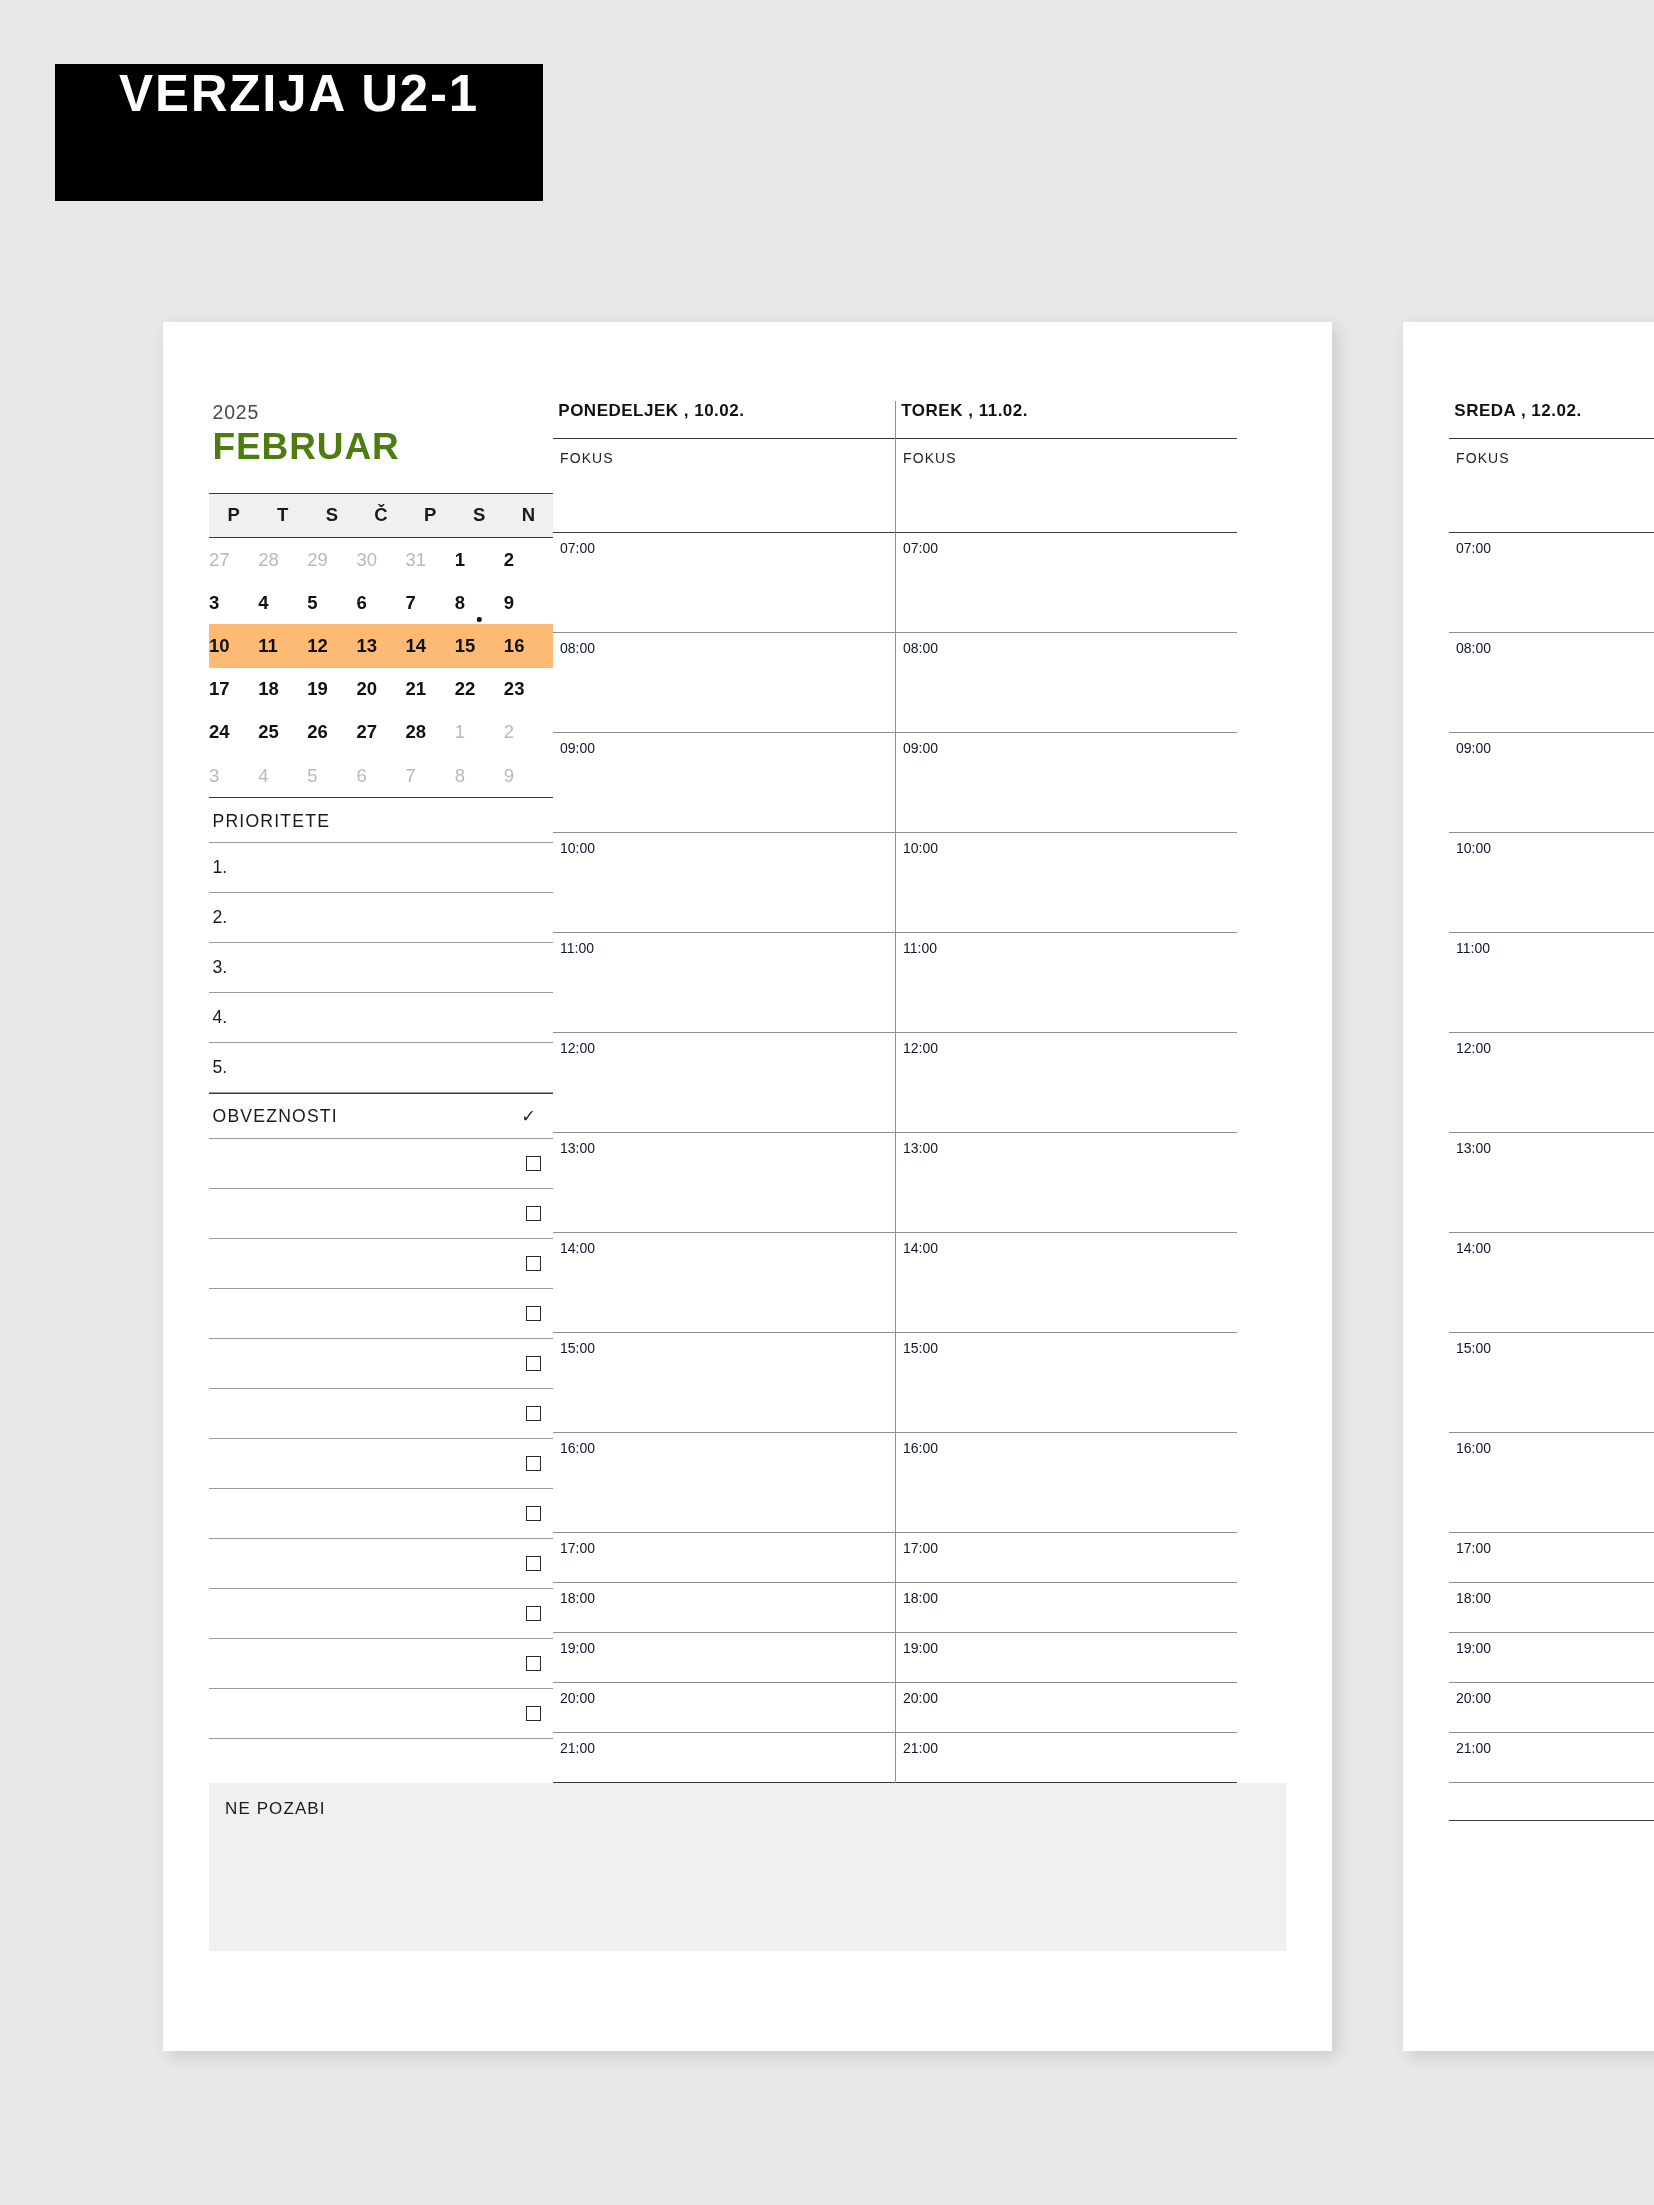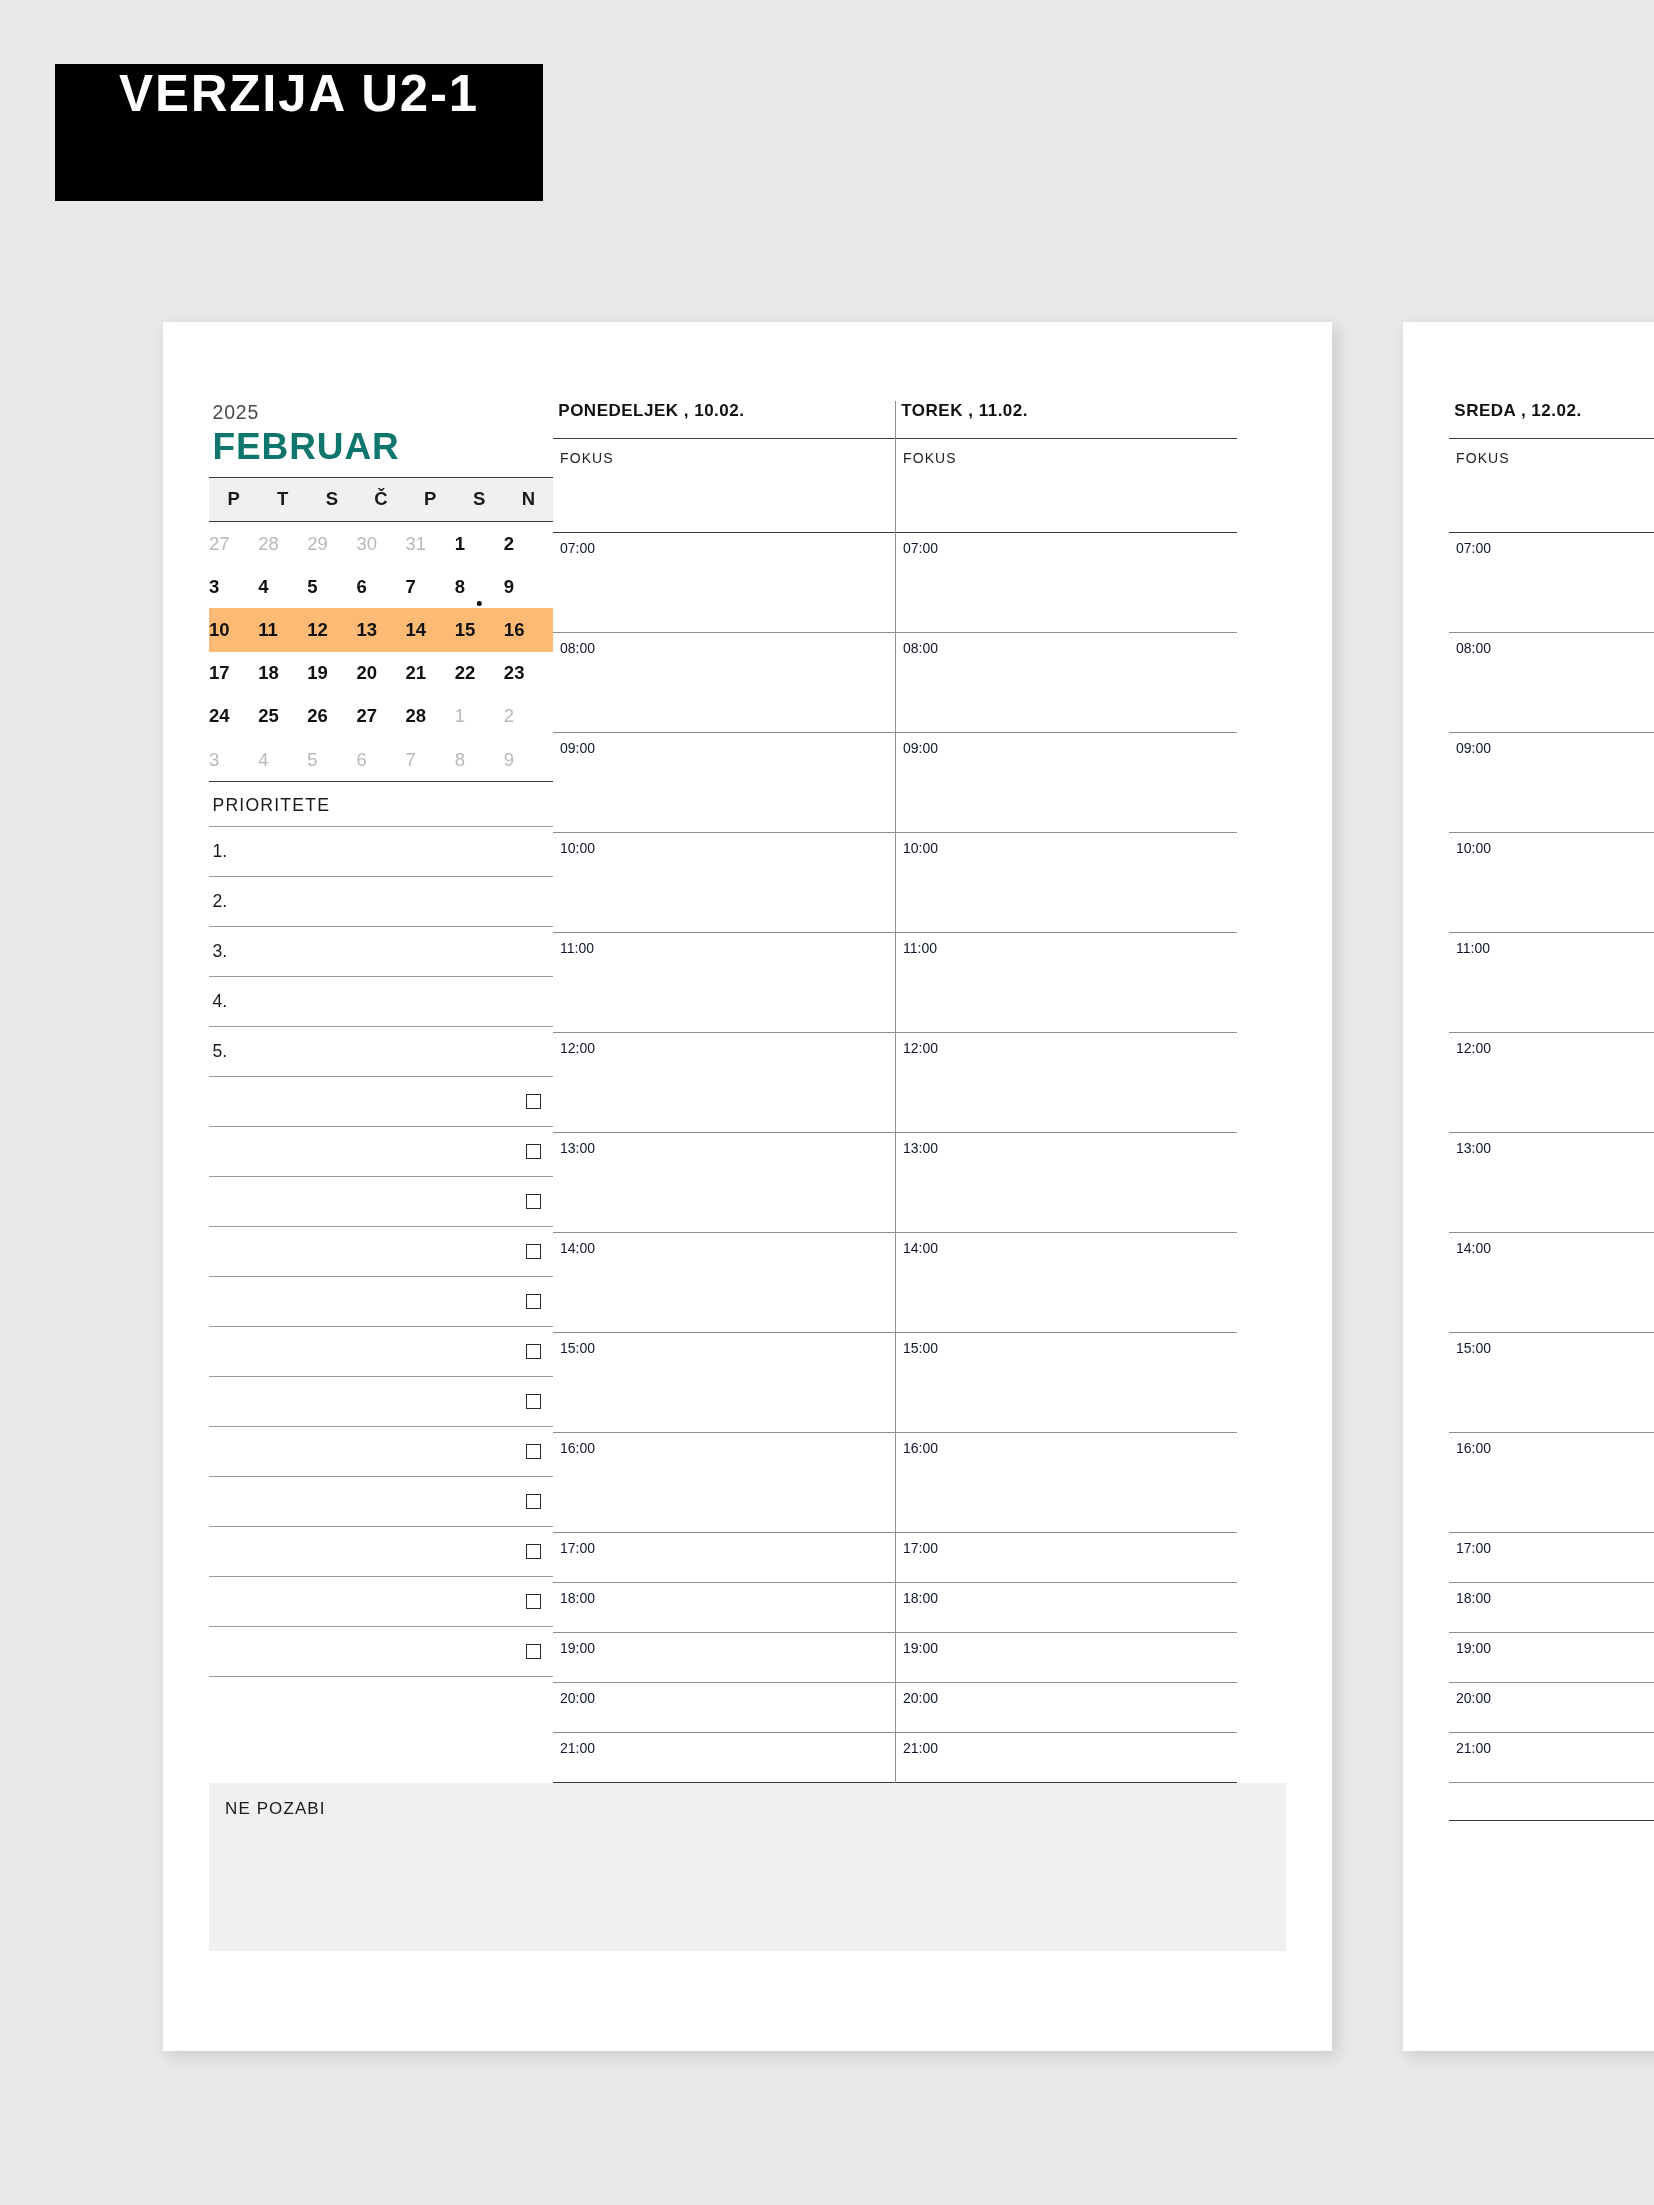--- a/index.html
+++ b/index.html
@@ -72,23 +72,23 @@
     font-size: 19.4px;
     color: #4a4a4a;
     letter-spacing: 0.9px;
     margin-bottom: 1.8px;
     padding-left: 3.5px;
   }
   .monthname {
     font-size: 37px;
     font-weight: bold;
     letter-spacing: 0.9px;
-    color: #0f766e;
+    color: #4d7c0f;
     padding-left: 3.5px;
-    margin-bottom: 9px;
+    margin-bottom: 25px;
   }
 
   table.cal {
     border-collapse: collapse;
     width: 344px;
     table-layout: fixed;
   }
   table.cal th {
     font-size: 18.5px;
     font-weight: bold;
@@ -300,20 +300,24 @@
         <div class="pr-row">
             <span>3.</span>
           </div>
         <div class="pr-row">
             <span>4.</span>
           </div>
         <div class="pr-row">
             <span>5.</span>
           </div>
 
+        <div class="sec-title">
+          <span>OBVEZNOSTI</span>
+          <span class="check-glyph">✓</span>
+        </div>
         <div class="ob-row">
             <span class="cbox"></span>
           </div>
         <div class="ob-row">
             <span class="cbox"></span>
           </div>
         <div class="ob-row">
             <span class="cbox"></span>
           </div>
         <div class="ob-row">

